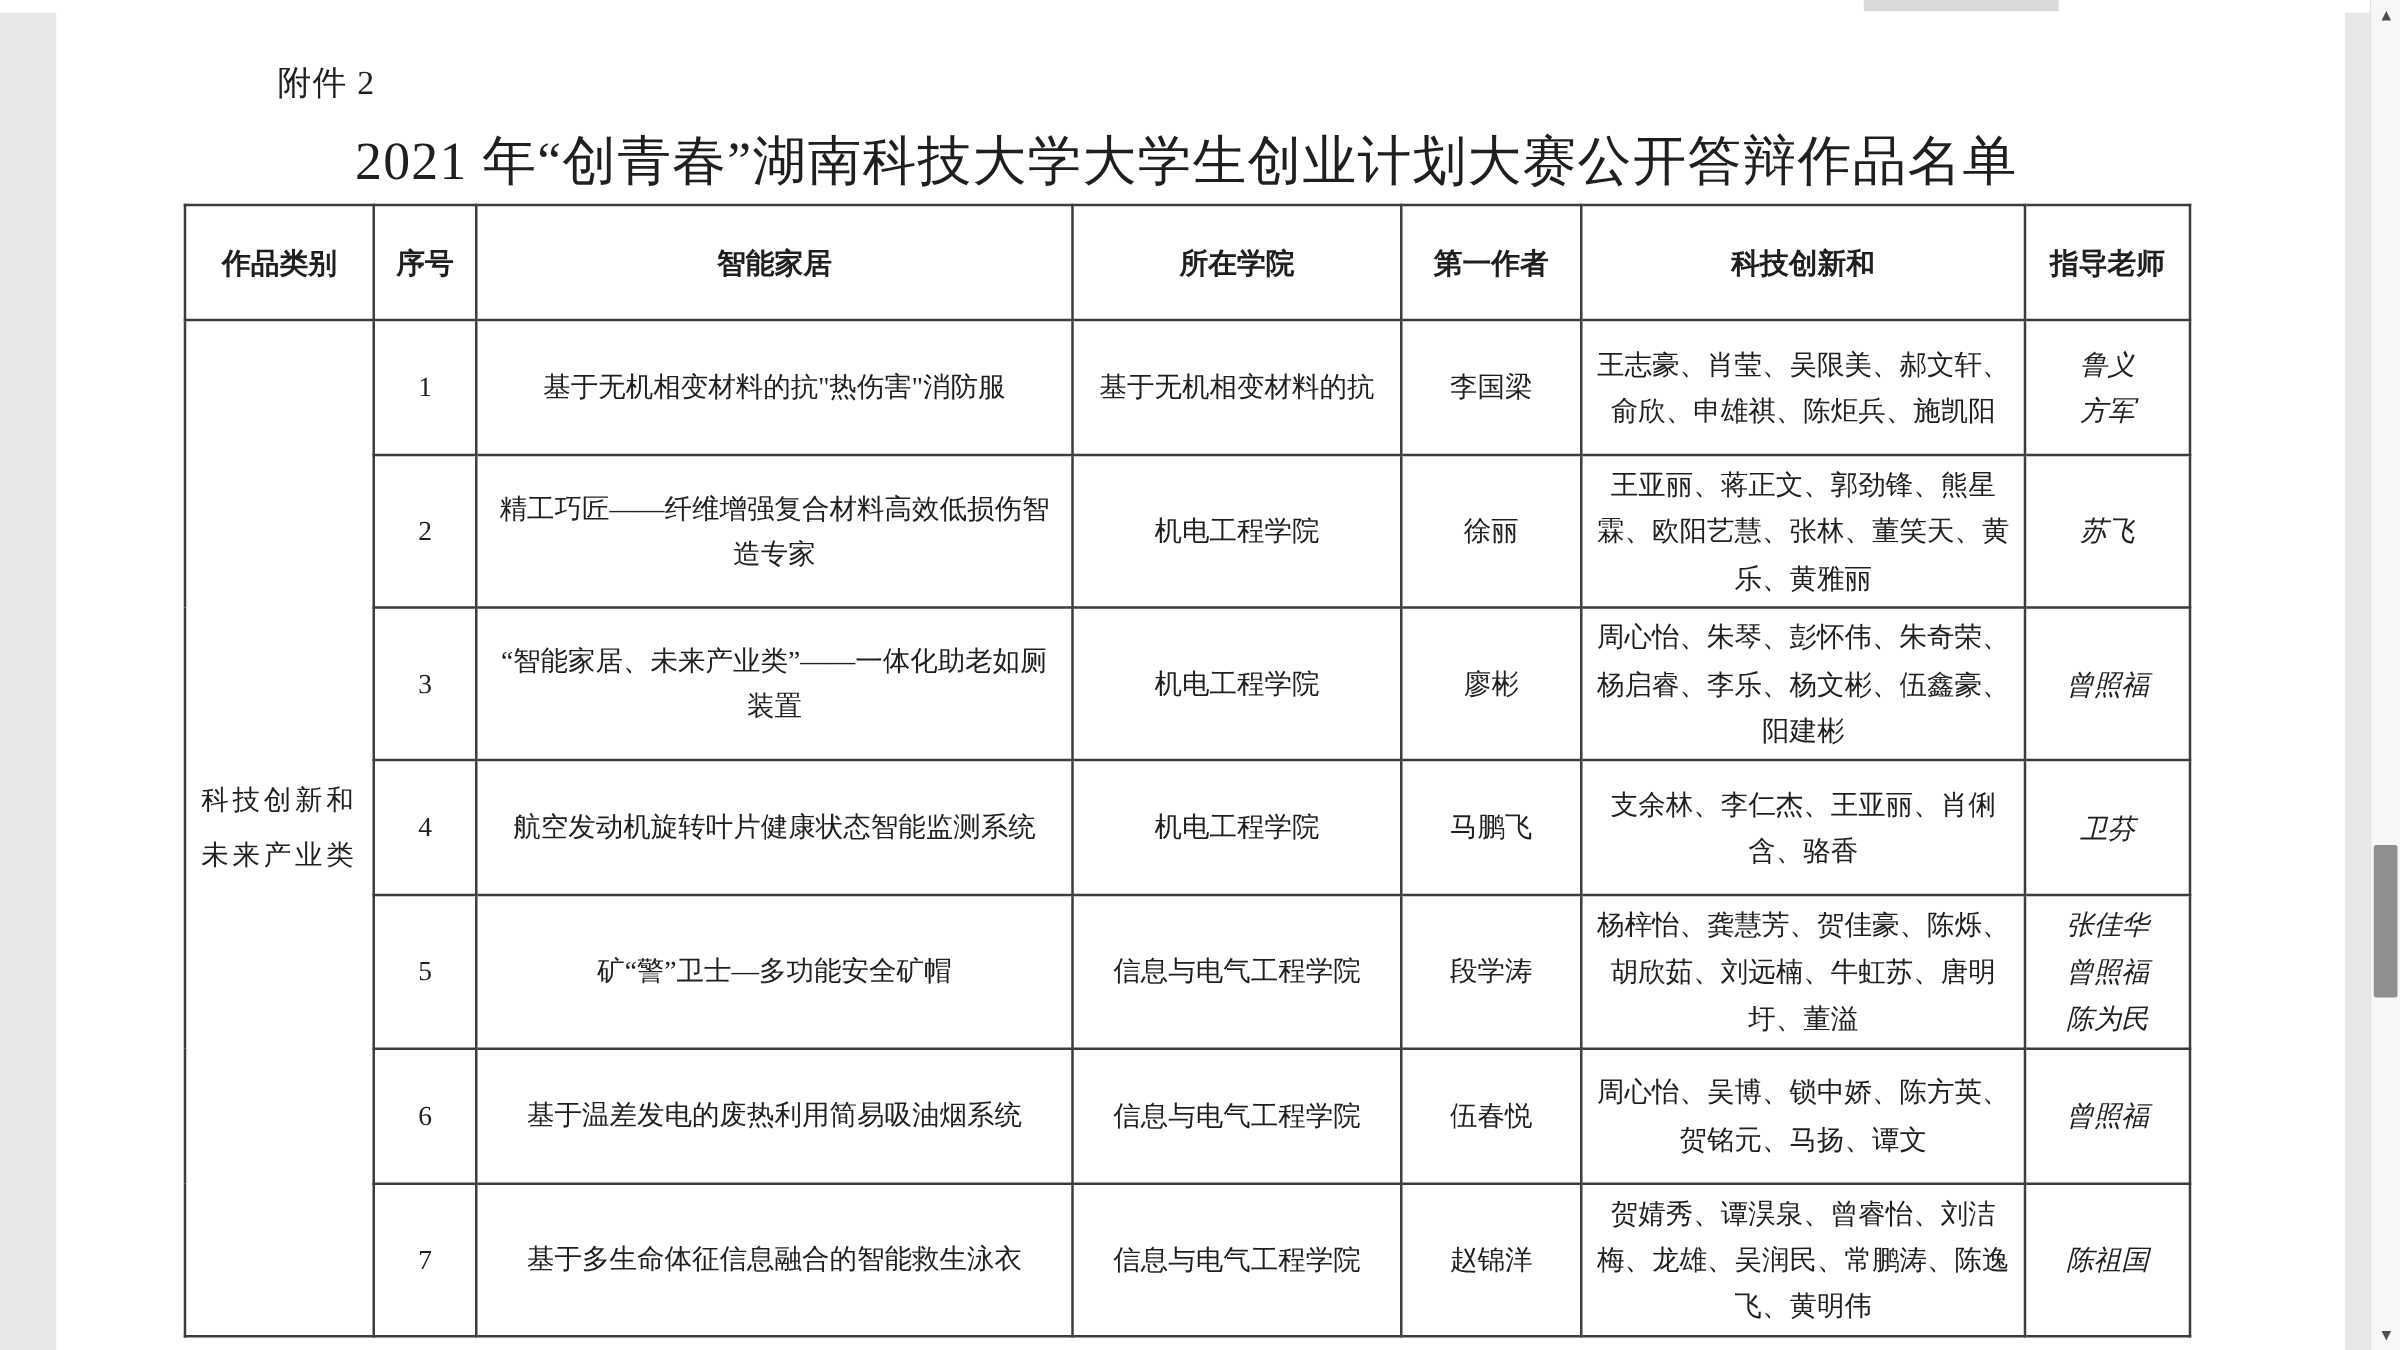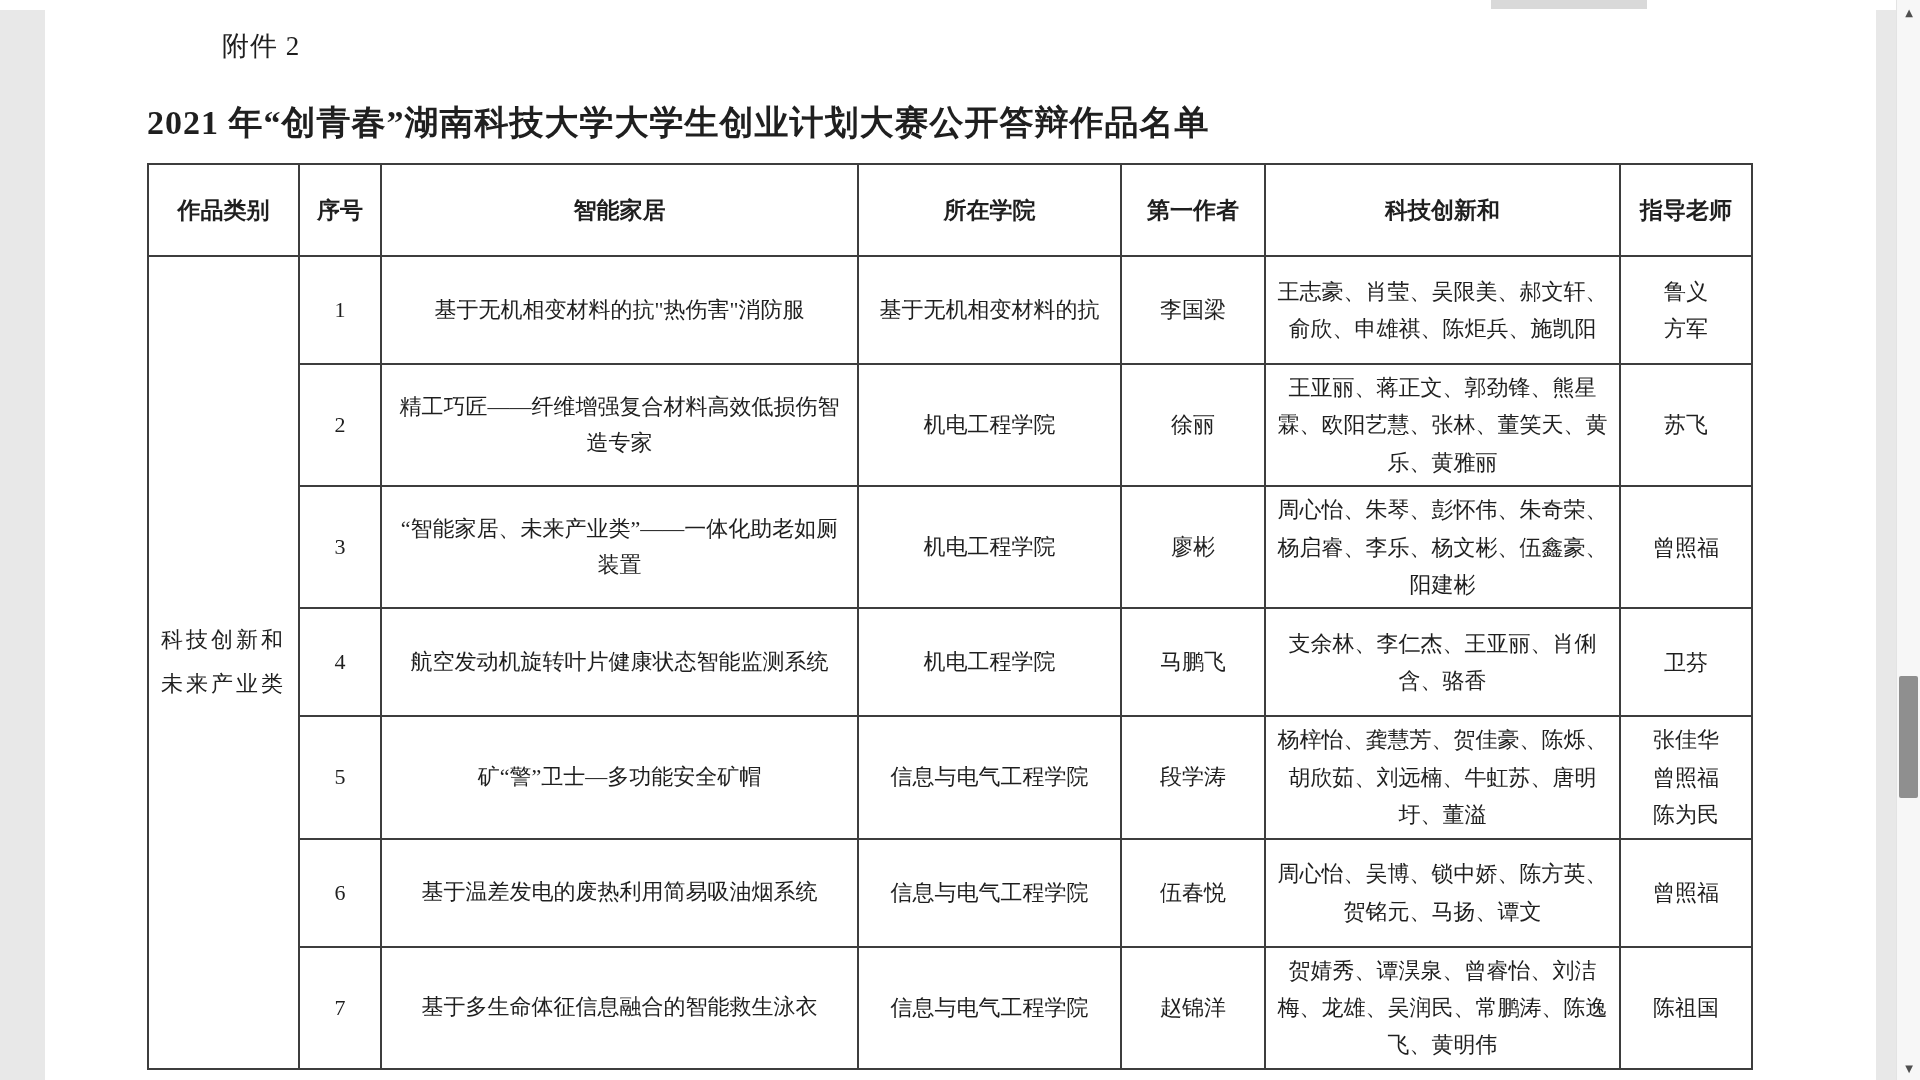--- a/index.html
+++ b/index.html
@@ -13,45 +13,45 @@
     position:absolute;left:45px;top:0;width:1831px;height:1080px;
     background:#ffffff;
   }
   .top-strip{
     position:absolute;left:0;top:0;width:1920px;height:10px;background:#ffffff;
   }
   .top-strip-tab{
     position:absolute;left:1491px;top:0;width:156px;height:9px;background:#d9d9d9;
   }
   .attachment-label{
-    position:absolute;left:222px;top:28px;font-size:27px;letter-spacing:1px;
+    position:absolute;left:222px;top:48px;font-size:27px;letter-spacing:1px;
   }
   .doc-title{
-    position:absolute;left:147px;top:100px;width:1604px;
-    font-size:34px;font-weight:bold;letter-spacing:1px;white-space:nowrap;
+    position:absolute;left:147px;top:100px;width:1604px;text-align:center;
+    font-size:43px;font-weight:normal;letter-spacing:1px;white-space:nowrap;
   }
   table.works{
     position:absolute;left:147px;top:163px;width:1604px;
     border-collapse:collapse;table-layout:fixed;
   }
   table.works th,table.works td{
     border:2px solid #3d3d3d;
     text-align:center;vertical-align:middle;
     font-size:22px;padding:4px 10px;
     overflow:hidden;
   }
   table.works thead tr{height:92px;}
   table.works tbody tr{height:108px;}
   table.works th{font-weight:bold;font-size:23px;}
   .cell-category{white-space:pre-line;letter-spacing:3px;line-height:2;}
   .cell-serial{font-size:23px;}
   .cell-name{padding:4px 38px;line-height:1.65;}
   .cell-college{font-size:22px;}
   .cell-members{padding:4px 16px;line-height:1.7;font-size:21px;}
-  .cell-advisor{white-space:pre-line;line-height:1.7;font-size:22px;}
+  .cell-advisor{white-space:pre-line;line-height:1.7;font-size:22px;font-style:italic;}
   
   .scrollbar{
     position:absolute;right:0;top:0;width:24px;height:1080px;
     background:#f7f7f7;border-left:1px solid #e3e3e3;box-sizing:border-box;
   }
   .sb-btn{
     position:absolute;left:0;width:24px;height:24px;
     display:flex;align-items:center;justify-content:center;
     color:#4f4f4f;font-size:10px;
     font-family:"DejaVu Sans","Liberation Sans",sans-serif;

